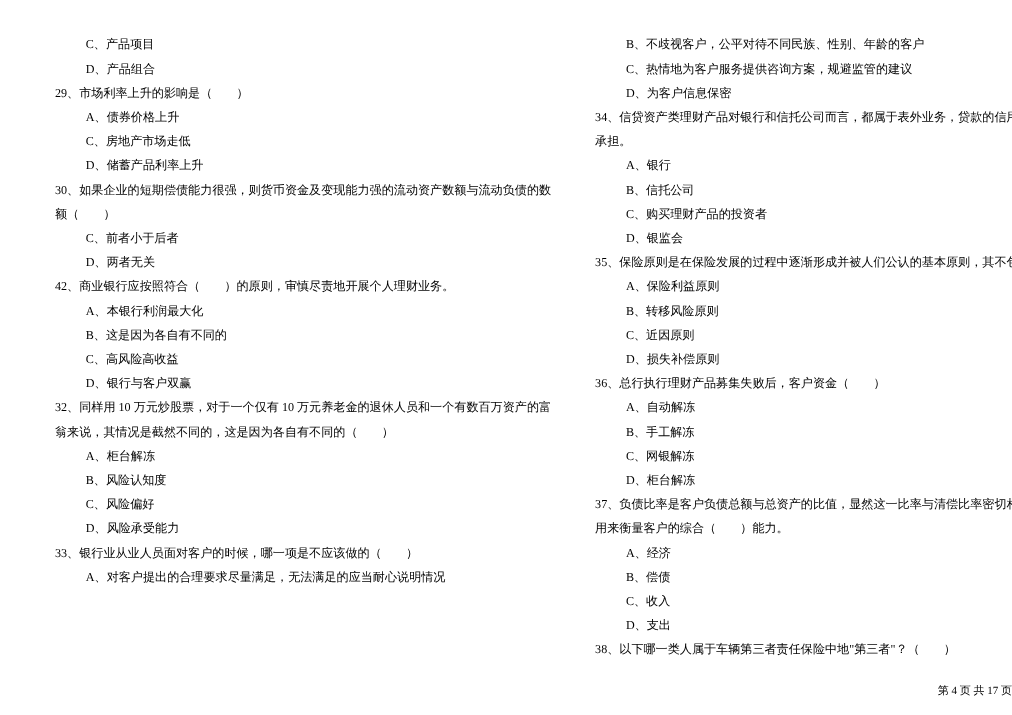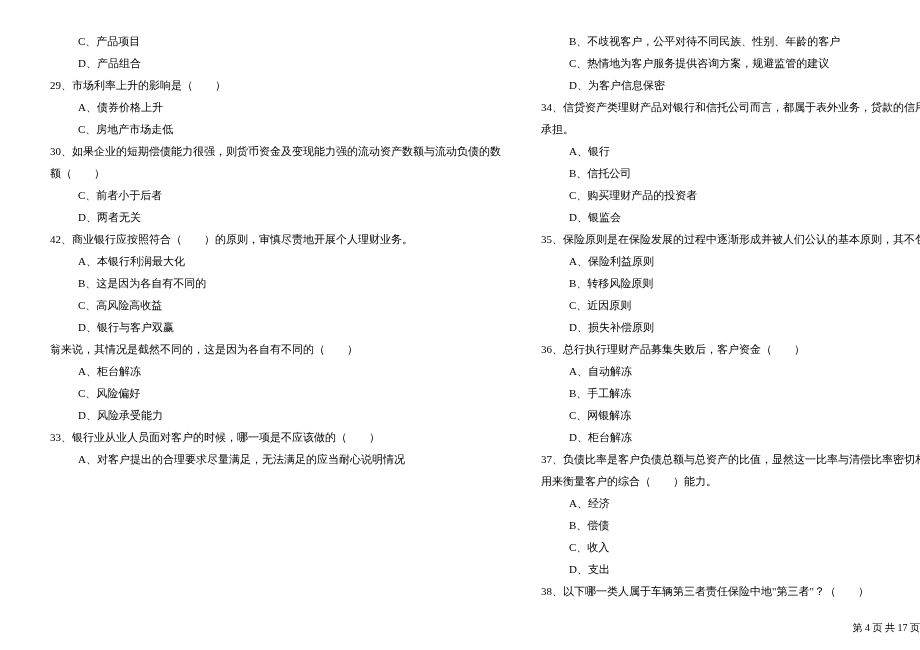--- a/index.html
+++ b/index.html
@@ -50,31 +50,34 @@
 </head>
 <body>
 
 <div class="columns">
   <div class="column" id="left-col">
       <div class="line indent-1">C、产品项目</div>
       <div class="line indent-1">D、产品组合</div>
       <div class="line indent-0">29、市场利率上升的影响是（　　）</div>
       <div class="line indent-1">A、债券价格上升</div>
       <div class="line indent-1">C、房地产市场走低</div>
+      <div class="line indent-1">D、储蓄产品利率上升</div>
       <div class="line indent-0">30、如果企业的短期偿债能力很强，则货币资金及变现能力强的流动资产数额与流动负债的数</div>
       <div class="line indent-0">额（　　）</div>
       <div class="line indent-1">C、前者小于后者</div>
       <div class="line indent-1">D、两者无关</div>
       <div class="line indent-0">42、商业银行应按照符合（　　）的原则，审慎尽责地开展个人理财业务。</div>
       <div class="line indent-1">A、本银行利润最大化</div>
       <div class="line indent-1">B、这是因为各自有不同的</div>
       <div class="line indent-1">C、高风险高收益</div>
       <div class="line indent-1">D、银行与客户双赢</div>
+      <div class="line indent-0">32、同样用 10 万元炒股票，对于一个仅有 10 万元养老金的退休人员和一个有数百万资产的富</div>
       <div class="line indent-0">翁来说，其情况是截然不同的，这是因为各自有不同的（　　）</div>
       <div class="line indent-1">A、柜台解冻</div>
+      <div class="line indent-1">B、风险认知度</div>
       <div class="line indent-1">C、风险偏好</div>
       <div class="line indent-1">D、风险承受能力</div>
       <div class="line indent-0">33、银行业从业人员面对客户的时候，哪一项是不应该做的（　　）</div>
       <div class="line indent-1">A、对客户提出的合理要求尽量满足，无法满足的应当耐心说明情况</div>
     </div>
   <div class="column" id="right-col">
       <div class="line indent-1">B、不歧视客户，公平对待不同民族、性别、年龄的客户</div>
       <div class="line indent-1">C、热情地为客户服务提供咨询方案，规避监管的建议</div>
       <div class="line indent-1">D、为客户信息保密</div>
       <div class="line indent-0">34、信贷资产类理财产品对银行和信托公司而言，都属于表外业务，贷款的信用风险完全由(　　)</div>

